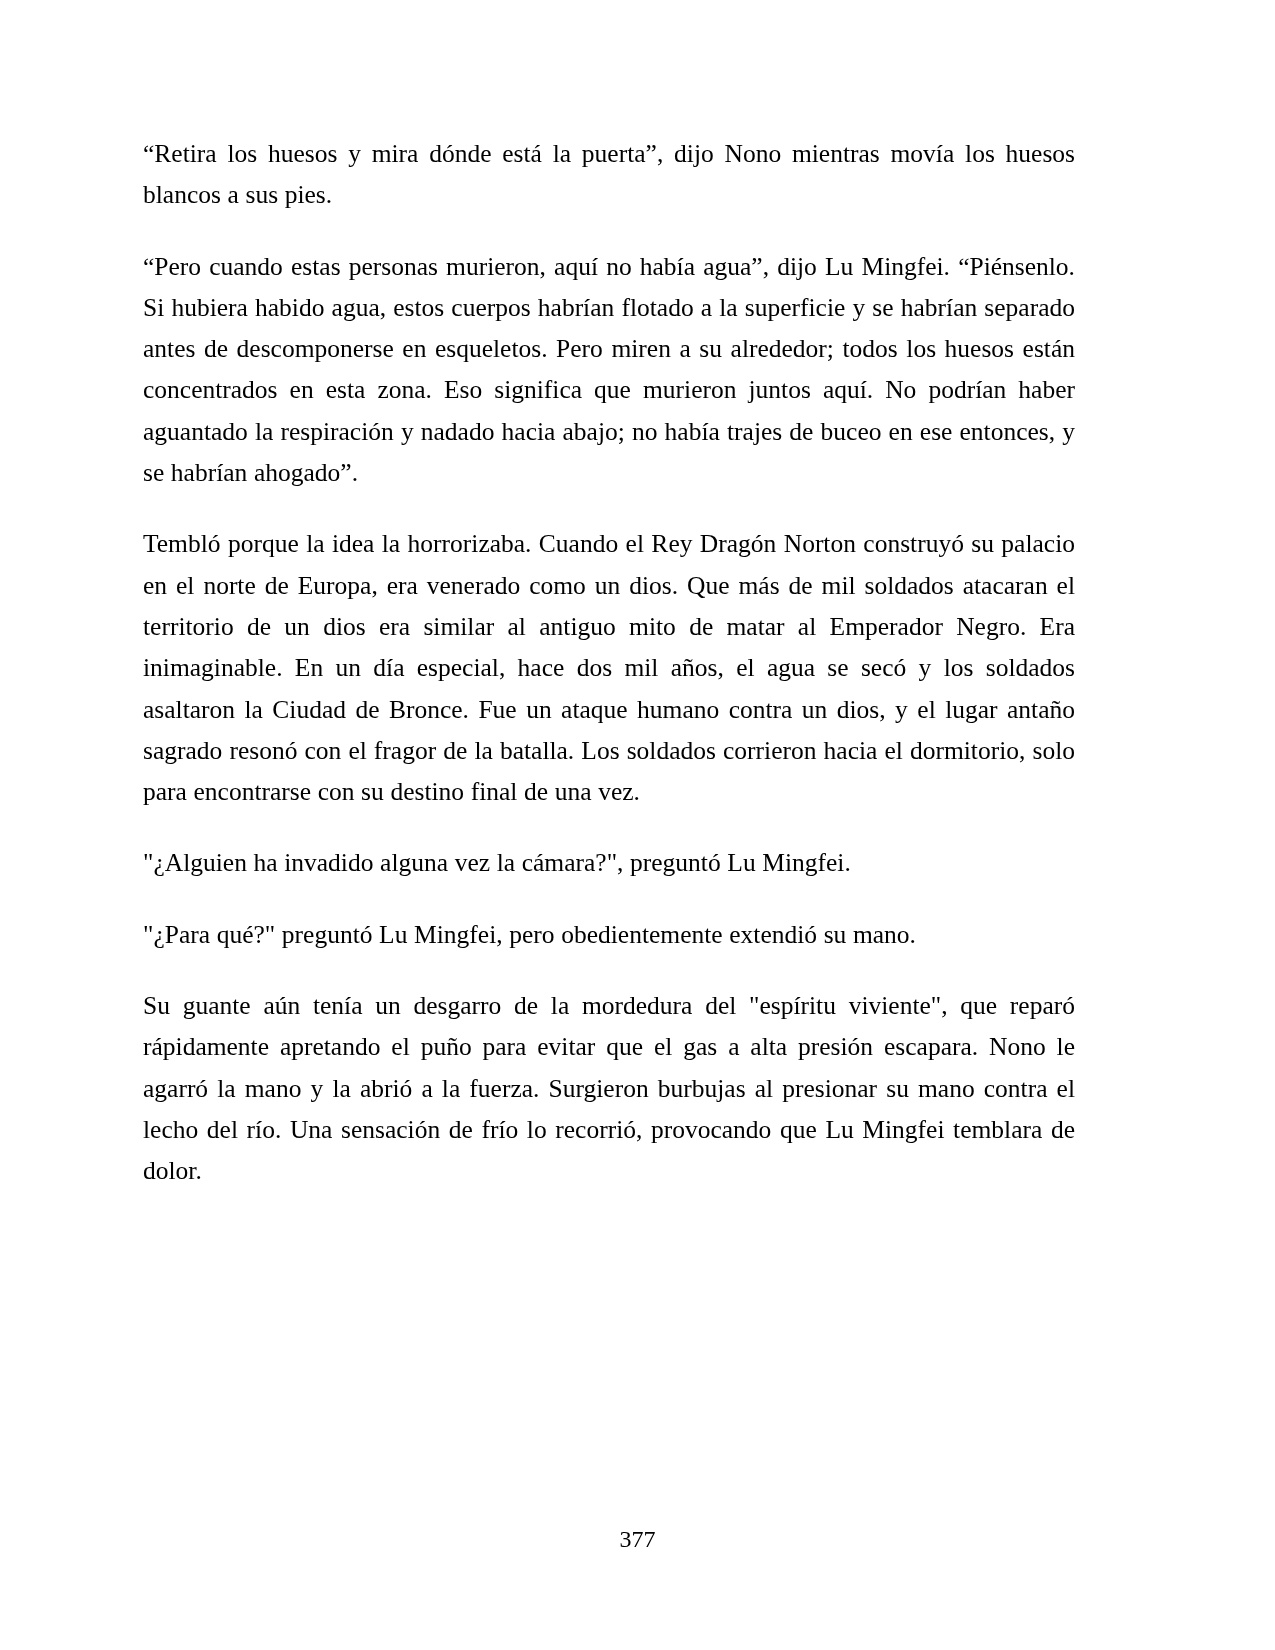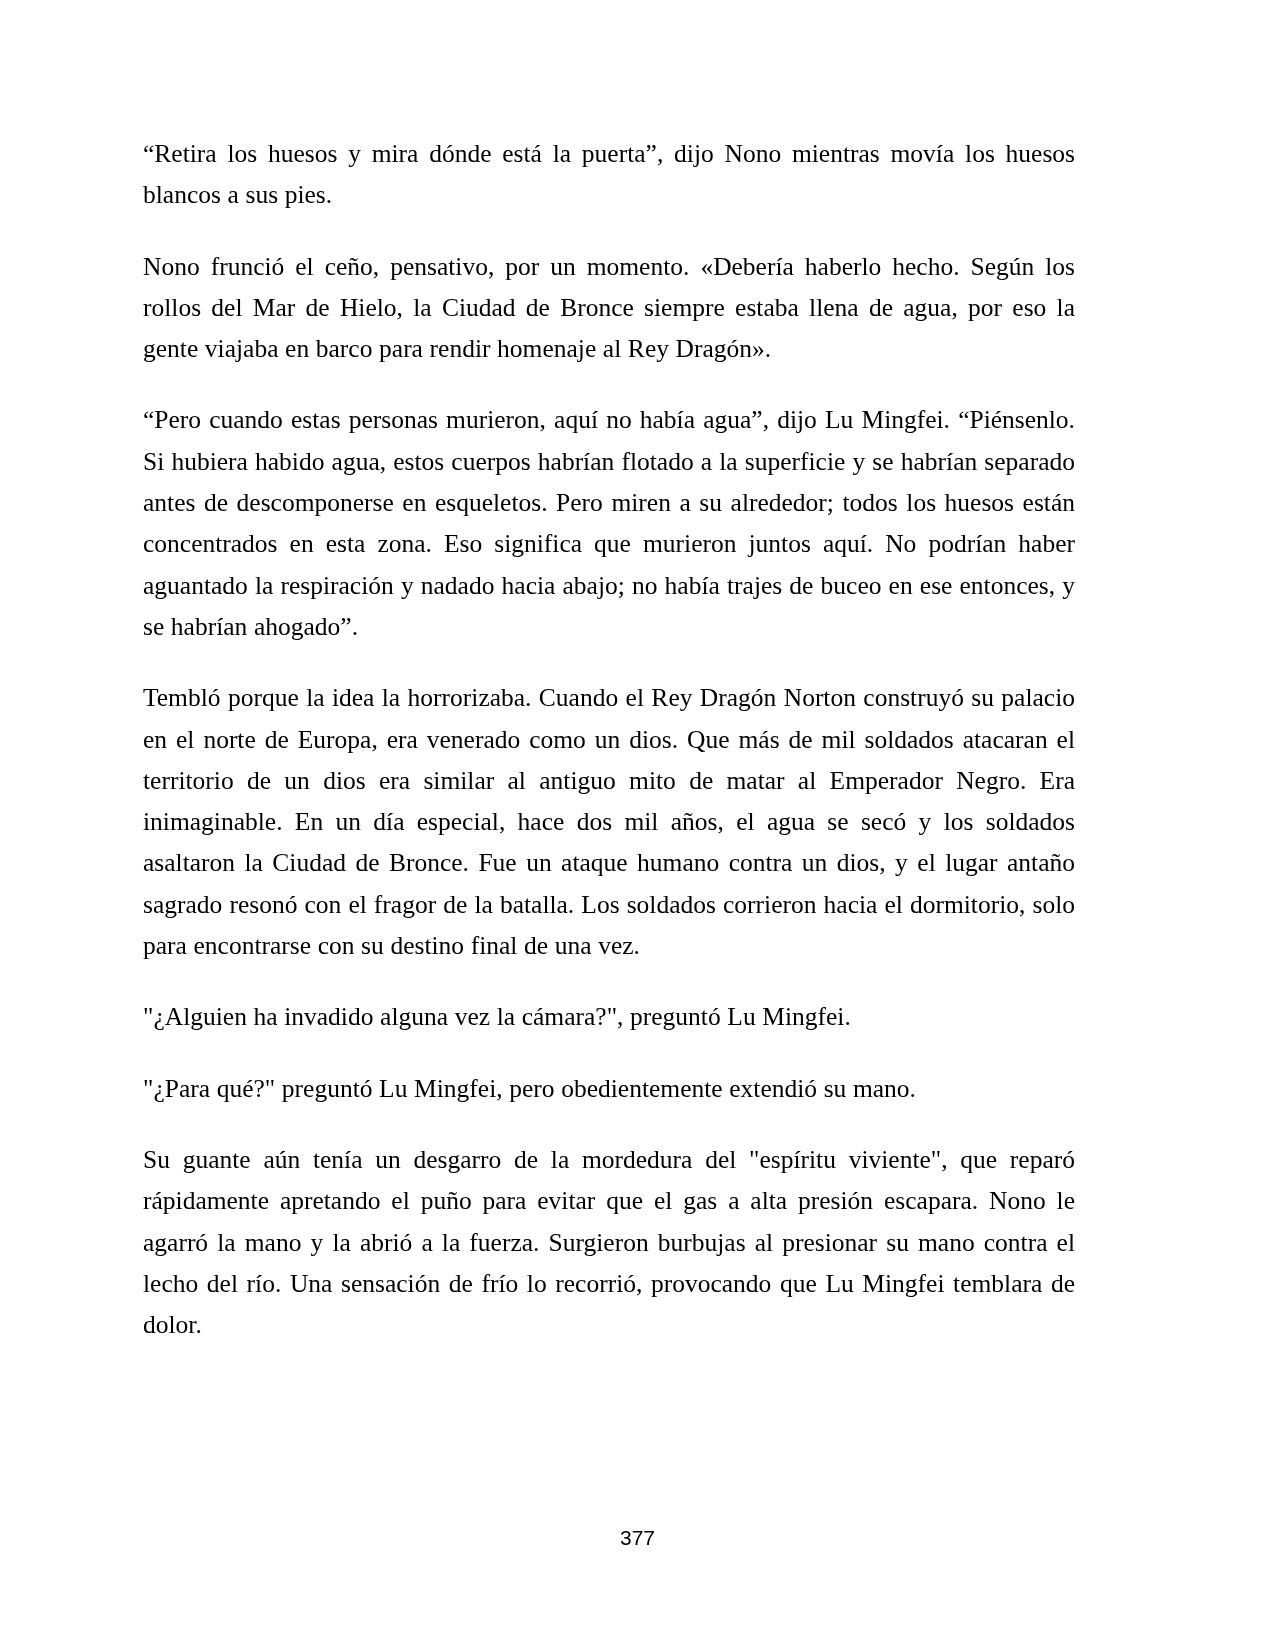--- a/index.html
+++ b/index.html
@@ -35,34 +35,33 @@
   }
   p.para:last-child {
     margin-bottom: 0;
   }
   .page-number {
     position: absolute;
     left: 0;
     right: 0;
     top: 1527px;
     text-align: center;
-    font-size: 21px;
+    font-size: 24px;
     line-height: 1;
-    font-family: Liberation Sans, sans-serif;
+    font-family: Liberation Serif, serif;
     color: #000000;
   }
 </style>
 </head>
 <body>
 
 <div class="page">
 
   <div class="text-column">
     <p class="para">“Retira los huesos y mira dónde está la puerta”, dijo Nono mientras movía los huesos blancos a sus pies.</p>
-    <p class="para">Nono frunció el ceño, pensativo, por un momento. «Debería haberlo hecho. Según los rollos del Mar de Hielo, la Ciudad de Bronce siempre estaba llena de agua, por eso la gente viajaba en barco para rendir homenaje al Rey Dragón».</p>
     <p class="para">“Pero cuando estas personas murieron, aquí no había agua”, dijo Lu Mingfei. “Piénsenlo. Si hubiera habido agua, estos cuerpos habrían flotado a la superficie y se habrían separado antes de descomponerse en esqueletos. Pero miren a su alrededor; todos los huesos están concentrados en esta zona. Eso significa que murieron juntos aquí. No podrían haber aguantado la respiración y nadado hacia abajo; no había trajes de buceo en ese entonces, y se habrían ahogado”.</p>
     <p class="para">Tembló porque la idea la horrorizaba. Cuando el Rey Dragón Norton construyó su palacio en el norte de Europa, era venerado como un dios. Que más de mil soldados atacaran el territorio de un dios era similar al antiguo mito de matar al Emperador Negro. Era inimaginable. En un día especial, hace dos mil años, el agua se secó y los soldados asaltaron la Ciudad de Bronce. Fue un ataque humano contra un dios, y el lugar antaño sagrado resonó con el fragor de la batalla. Los soldados corrieron hacia el dormitorio, solo para encontrarse con su destino final de una vez.</p>
     <p class="para">"¿Alguien ha invadido alguna vez la cámara?", preguntó Lu Mingfei.</p>
     <p class="para">"¿Para qué?" preguntó Lu Mingfei, pero obedientemente extendió su mano.</p>
     <p class="para">Su guante aún tenía un desgarro de la mordedura del "espíritu viviente", que reparó rápidamente apretando el puño para evitar que el gas a alta presión escapara. Nono le agarró la mano y la abrió a la fuerza. Surgieron burbujas al presionar su mano contra el lecho del río. Una sensación de frío lo recorrió, provocando que Lu Mingfei temblara de dolor.</p>
 
   </div>
 
   <div class="page-number">377</div>
 

